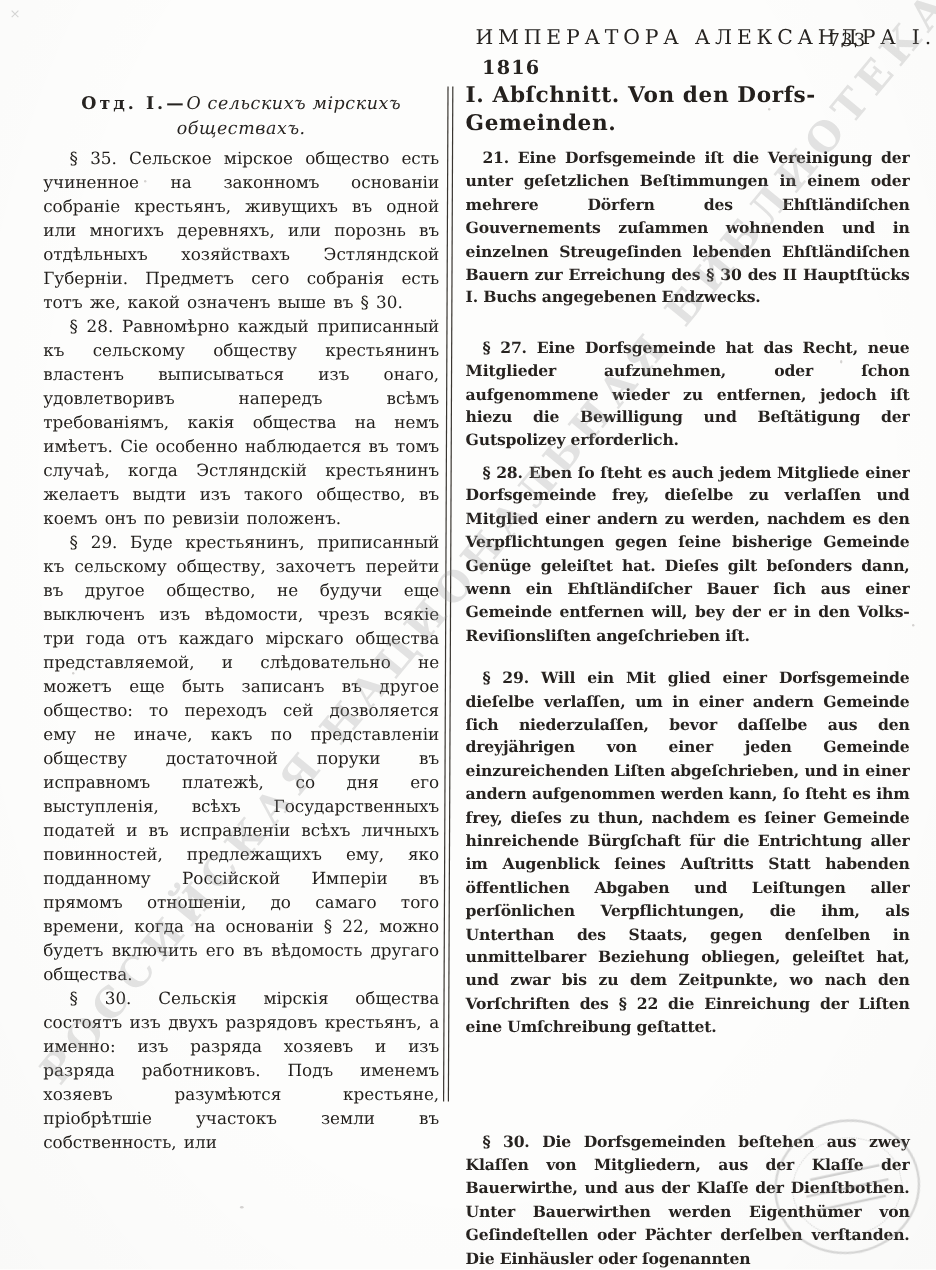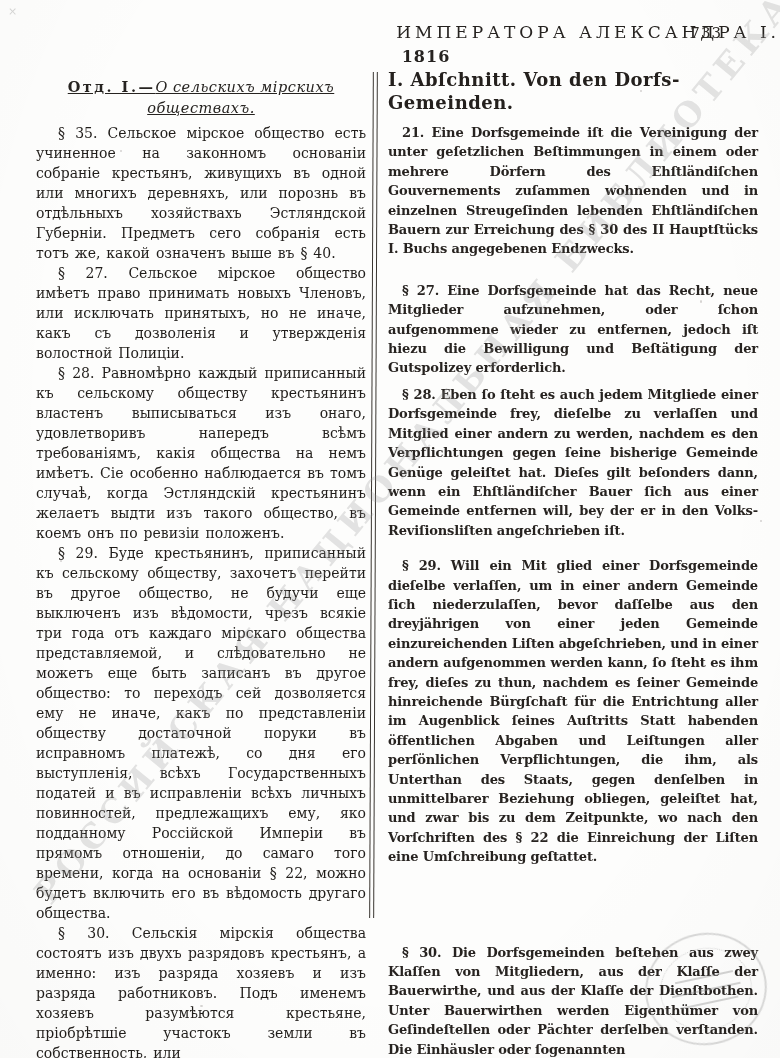--- a/index.html
+++ b/index.html
@@ -45,21 +45,20 @@
   }
   .divider{
     position:absolute;left:371px;top:72px;height:846px;width:3px;
     border-left:1.5px solid #3a3631;border-right:1.5px solid #3a3631;
     transform:rotate(0.25deg);
   }
 
   .ru-heading{
     text-align:center;font-size:14.5px;line-height:21px;margin:4px 0 4px 0;
     color:#262320;
-    text-decoration:underline;
   }
   .ru-head-prefix{letter-spacing:2.5px;font-weight:bold;}
   .ru-head-title{font-style:italic;letter-spacing:0.5px;}
 
   .de-heading{
     font-size:18px;line-height:23px;margin:0 0 9px 0;
     font-weight:bold;letter-spacing:0.5px;color:#24201d;
   }
 
   .paras p{
@@ -112,22 +111,21 @@
 <div class="page">
 
   <div class="running-title">ИМПЕРАТОРА АЛЕКСАНДРА I.</div>
   <div class="page-number">733</div>
   <div class="year">1816</div>
 
   <div class="col-ru">
     <div class="ru-heading"><span class="ru-head-prefix">Отд. I.—</span><span class="ru-head-title">О сельскихъ мірскихъ обществахъ.</span></div>
     <div class="paras">
 
-    <p><span class="para-label">§ 35.</span> <span>Сельское мірское общество есть учиненное на законномъ основаніи собраніе крестьянъ, живущихъ въ одной или многихъ деревняхъ, или порознь въ отдѣльныхъ хозяйствахъ Эстляндской Губерніи. Предметъ сего собранія есть тотъ же, какой означенъ выше въ § 40.</span></p>
-        <p><span class="para-label">§ 27.</span> <span>Сельское мірское общество имѣетъ право принимать новыхъ Членовъ, или исключать принятыхъ, но не иначе, какъ съ дозволенія и утвержденія волостной Полиціи.</span></p>
+    <p><span class="para-label">§ 35.</span> <span>Сельское мірское общество есть учиненное на законномъ основаніи собраніе крестьянъ, живущихъ въ одной или многихъ деревняхъ, или порознь въ отдѣльныхъ хозяйствахъ Эстляндской Губерніи. Предметъ сего собранія есть тотъ же, какой означенъ выше въ § 30.</span></p>
         <p><span class="para-label">§ 28.</span> <span>Равномѣрно каждый приписанный къ сельскому обществу крестьянинъ властенъ выписываться изъ онаго, удовлетворивъ напередъ всѣмъ требованіямъ, какія общества на немъ имѣетъ. Сіе особенно наблюдается въ томъ случаѣ, когда Эстляндскій крестьянинъ желаетъ выдти изъ такого общество, въ коемъ онъ по ревизіи положенъ.</span></p>
         <p><span class="para-label">§ 29.</span> <span>Буде крестьянинъ, приписанный къ сельскому обществу, захочетъ перейти въ другое общество, не будучи еще выключенъ изъ вѣдомости, чрезъ всякіе три года отъ каждаго мірскаго общества представляемой, и слѣдовательно не можетъ еще быть записанъ въ другое общество: то переходъ сей дозволяется ему не иначе, какъ по представленіи обществу достаточной поруки въ исправномъ платежѣ, со дня его выступленія, всѣхъ Государственныхъ податей и въ исправленіи всѣхъ личныхъ повинностей, предлежащихъ ему, яко подданному Россійской Имперіи въ прямомъ отношеніи, до самаго того времени, когда на основаніи § 22, можно будетъ включить его въ вѣдомость другаго общества.</span></p>
         <p><span class="para-label">§ 30.</span> <span>Сельскія мірскія общества состоятъ изъ двухъ разрядовъ крестьянъ, а именно: изъ разряда хозяевъ и изъ разряда работниковъ. Подъ именемъ хозяевъ разумѣются крестьяне, пріобрѣтшіе участокъ земли въ собственность, или</span></p>
       </div>
   </div>
 
   <div class="divider"></div>
 
   <div class="col-de">
     <div class="de-heading">I. Abſchnitt. Von den Dorfs-Gemeinden.</div>

